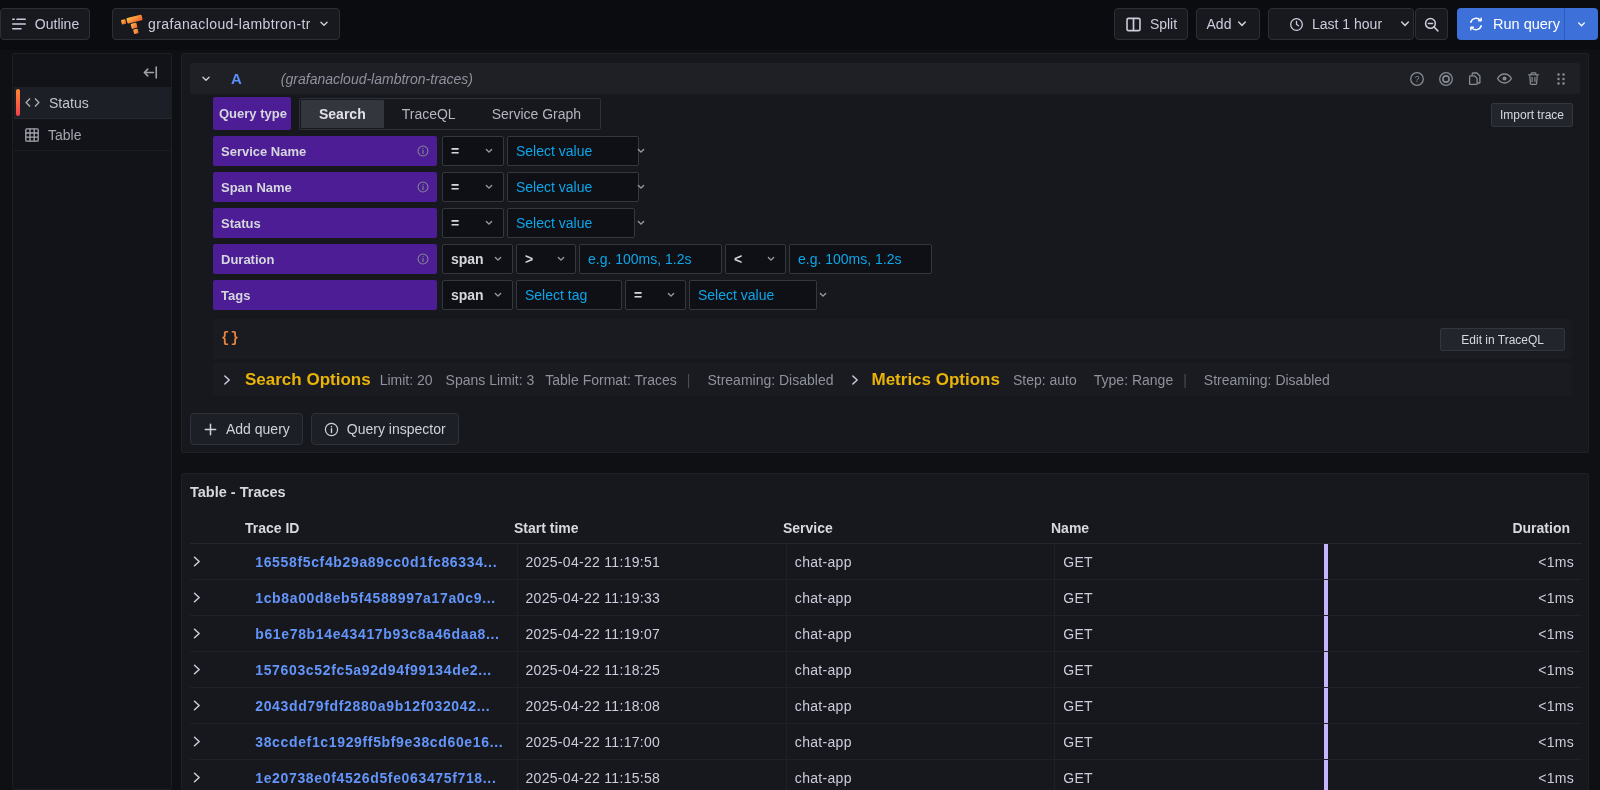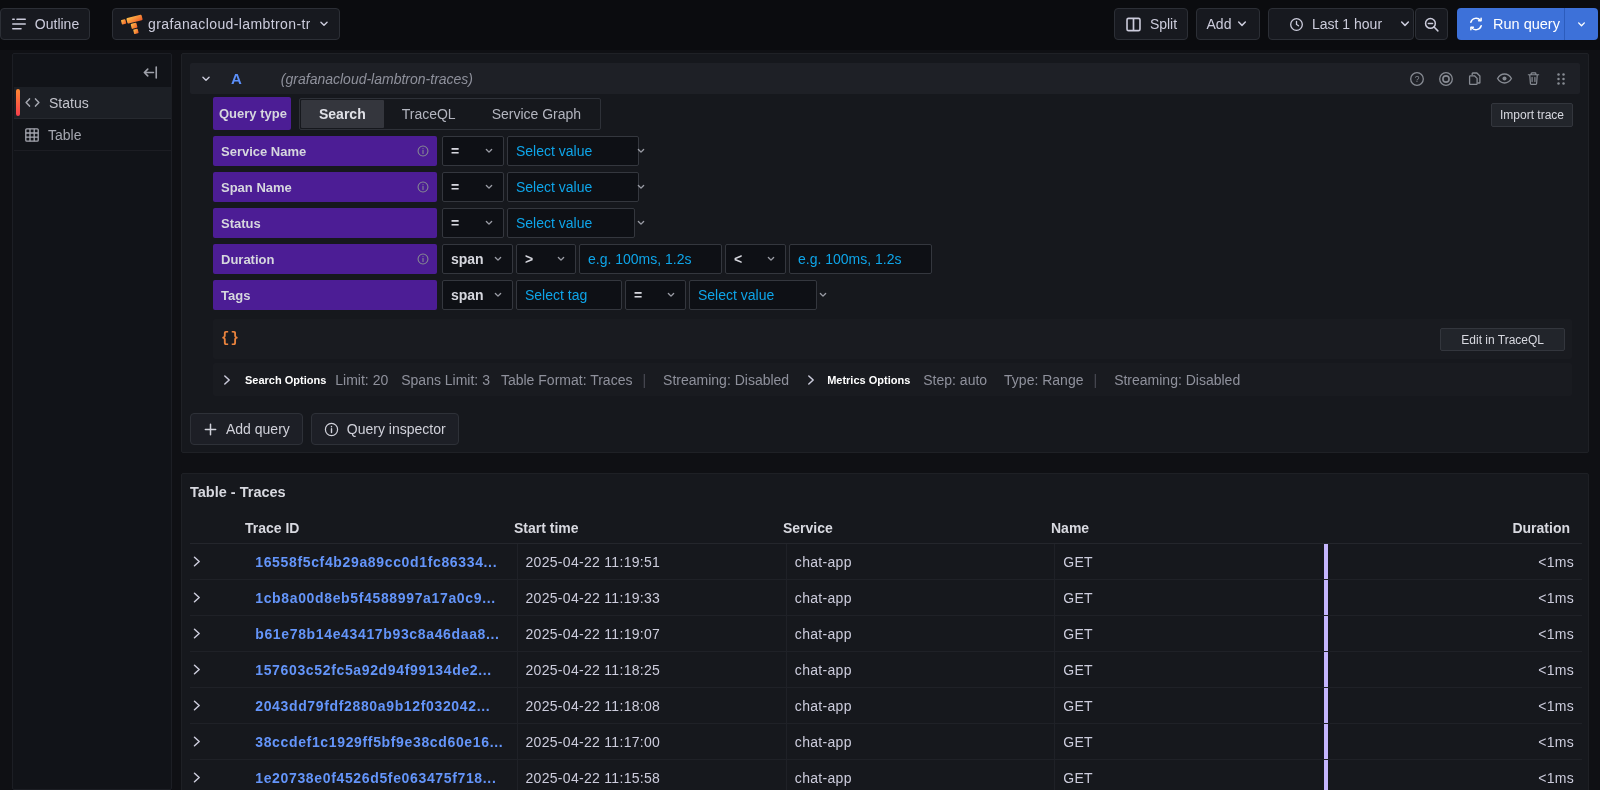--- a/index.html
+++ b/index.html
@@ -53,21 +53,21 @@
 .radio-group .rg-item.sel { background:#34363d; color:#e1e2e8; font-weight:700; }
 .sel-box { height:30px; background:#0e1015; border:1px solid #34373e; border-radius:2px; display:flex; align-items:center; margin-left:3px; padding:0 8px; color:#d6d7de; font-weight:700; white-space:nowrap; }
 .inline-label + .sel-box { margin-left:5px; }
 .sel-box .caret { margin-left:auto; }
 .sel-box.ph { color:#0ea5e9; font-weight:400;gap:43px; }
 .import-btn { position:absolute; right:15px; top:49px; height:24px; background:#22252b; border:1px solid #33363d; border-radius:2px; display:flex; align-items:center; padding:0 8px; font-size:12px; font-weight:500; color:#d8d9e0; }
 .preview-row { margin-top:9px; height:40px; background:#191b20; border-radius:2px; position:relative; width:1359px; }
 .preview-row .braces { position:absolute; left:8px; top:11px; font-family:"Liberation Mono",monospace; font-size:14px; font-weight:700; color:#e8823d; letter-spacing:1px; }
 .edit-btn { position:absolute; right:7px; top:9px; height:23px; background:#22252b; border:1px solid #33363d; border-radius:2px; display:flex; align-items:center; padding:0 20px; font-size:12px; font-weight:500; color:#d8d9e0; }
 .options-row { margin-top:4px; height:33px; background:#191b20; border-radius:2px; display:flex; align-items:center; width:1359px; font-size:14px; color:#8f919c; }
-.options-row b { color:#ffffff; font-weight:700; font-size:11px; }
+.options-row b { color:#eab308; font-weight:700; font-size:17px; }
 .qfooter { position:absolute; left:8px; top:359px; display:flex; gap:8px; }
 .foot-btn { height:32px; background:#1d1f26; border:1px solid #2e3138; border-radius:4px; display:flex; align-items:center; gap:8px; padding:0 12px; color:#d0d1da; font-weight:500; white-space:nowrap; }
 
 
 .tpanel { position:absolute; left:181px; top:473px; width:1408px; height:330px; background:#16181d; border:1px solid #1e2025; border-radius:2px; }
 .tpanel .title { position:absolute; left:8px; top:10px; font-size:14.5px; font-weight:700; color:#d8d9e0; }
 .tbl { position:absolute; left:8px; top:38px; width:1392px; }
 .tbl-header { display:flex; height:32px; border-bottom:1px solid #24262c; font-weight:700; color:#d8d9e0; }
 .tbl-header > div { display:flex; align-items:center; padding:0 8px; }
 .trow { display:flex; height:36px; border-bottom:1px solid #1f2127;gap:12px; }

